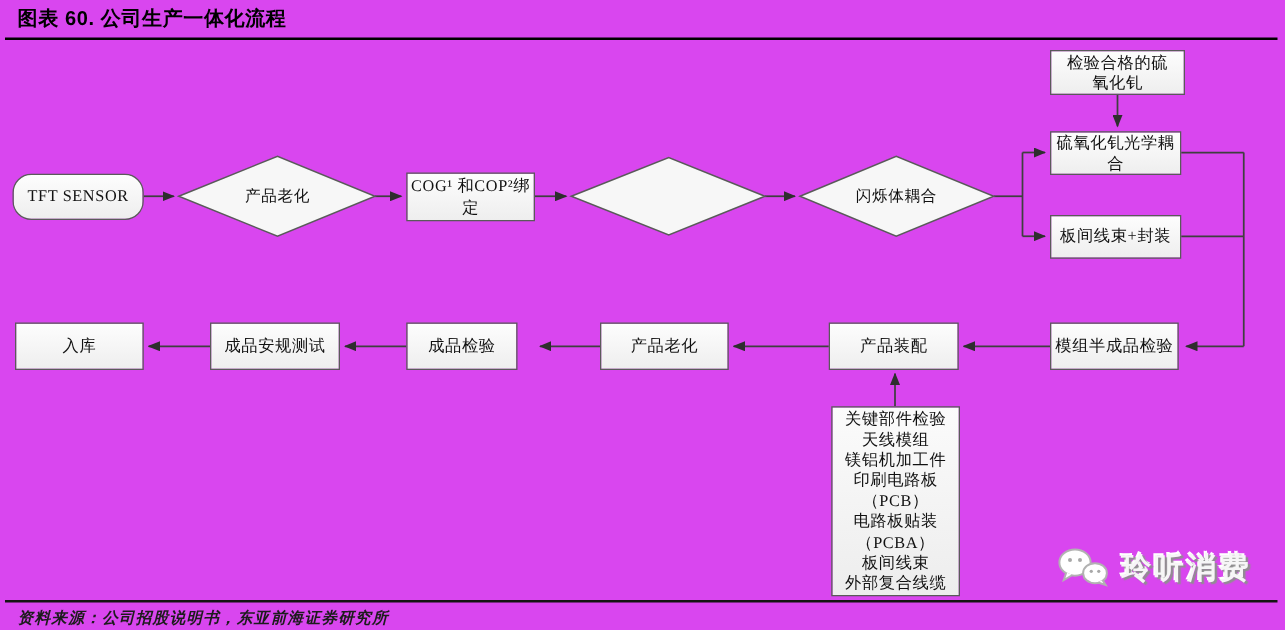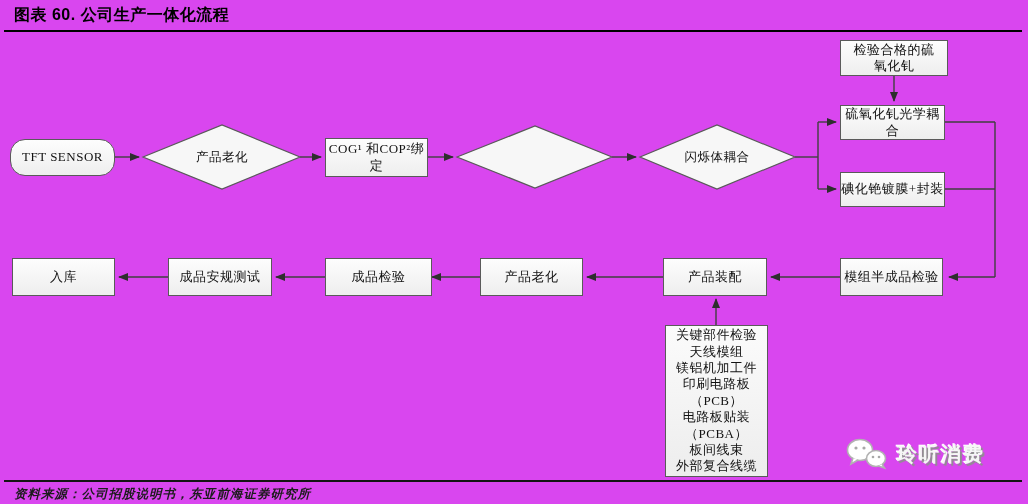--- a/index.html
+++ b/index.html
@@ -21,21 +21,21 @@
   .node.rounded{border-radius:15px;}
   .dlabel{position:absolute;z-index:2;display:flex;align-items:center;justify-content:center;
           font-size:12.5px;color:#111;letter-spacing:.5px;background:transparent;border:none;}
   .parts{position:absolute;z-index:2;box-sizing:border-box;border:1px solid #5a5a5a;
          background:linear-gradient(180deg,#fbfbfb 0%,#ededed 100%);
          display:flex;flex-direction:column;align-items:center;justify-content:center;
          font-size:13px;color:#111;letter-spacing:.5px;}
   .parts div{line-height:16.4px;white-space:nowrap;}
   
   .watermark{position:absolute;top:437px;left:845px;display:flex;align-items:center;z-index:0;}
-  .wm-text{font-family:"Liberation Sans",sans-serif;font-size:20px;font-weight:bold;
+  .wm-text{font-family:"Liberation Sans",sans-serif;font-size:24px;font-weight:bold;
            color:#f6f6f6;letter-spacing:2px;margin-left:8px;
            text-shadow:2px 2px 1px #8f8f8f,-1px -1px 0 #ffffff;}
 </style>
 </head>
 <body>
 
 <div id="page">
 
   <div class="fig-title">图表 60. 公司生产一体化流程</div>
   <div class="title-rule"></div>
@@ -83,30 +83,30 @@
   </div>
   <div class="dlabel" style="left:648px;top:141px;width:138px;height:32px;">闪烁体耦合</div>
 
   <div class="node" style="left:840px;top:40px;width:108px;height:36px;padding:2px 8px;">
     <span>检验合格的硫氧化钆</span>
   </div>
   <div class="node" style="left:840px;top:105px;width:105px;height:35px;">
     <span>硫氧化钆光学耦合</span>
   </div>
   <div class="node" style="left:840px;top:172px;width:105px;height:35px;">
-    <span>碘化铯镀膜+封装</span>
+    <span>板间线束+封装</span>
   </div>
 
   <div class="node" style="left:12px;top:258px;width:103px;height:38px;">
     <span>入库</span>
   </div>
   <div class="node" style="left:168px;top:258px;width:104px;height:38px;">
     <span>成品安规测试</span>
   </div>
-  <div class="node" style="left:325px;top:258px;width:107px;height:38px;">
+  <div class="node" style="left:325px;top:258px;width:89px;height:38px;">
     <span>成品检验</span>
   </div>
   <div class="node" style="left:480px;top:258px;width:103px;height:38px;">
     <span>产品老化</span>
   </div>
   <div class="node" style="left:663px;top:258px;width:104px;height:38px;">
     <span>产品装配</span>
   </div>
   <div class="node" style="left:840px;top:258px;width:103px;height:38px;">
     <span>模组半成品检验</span>

